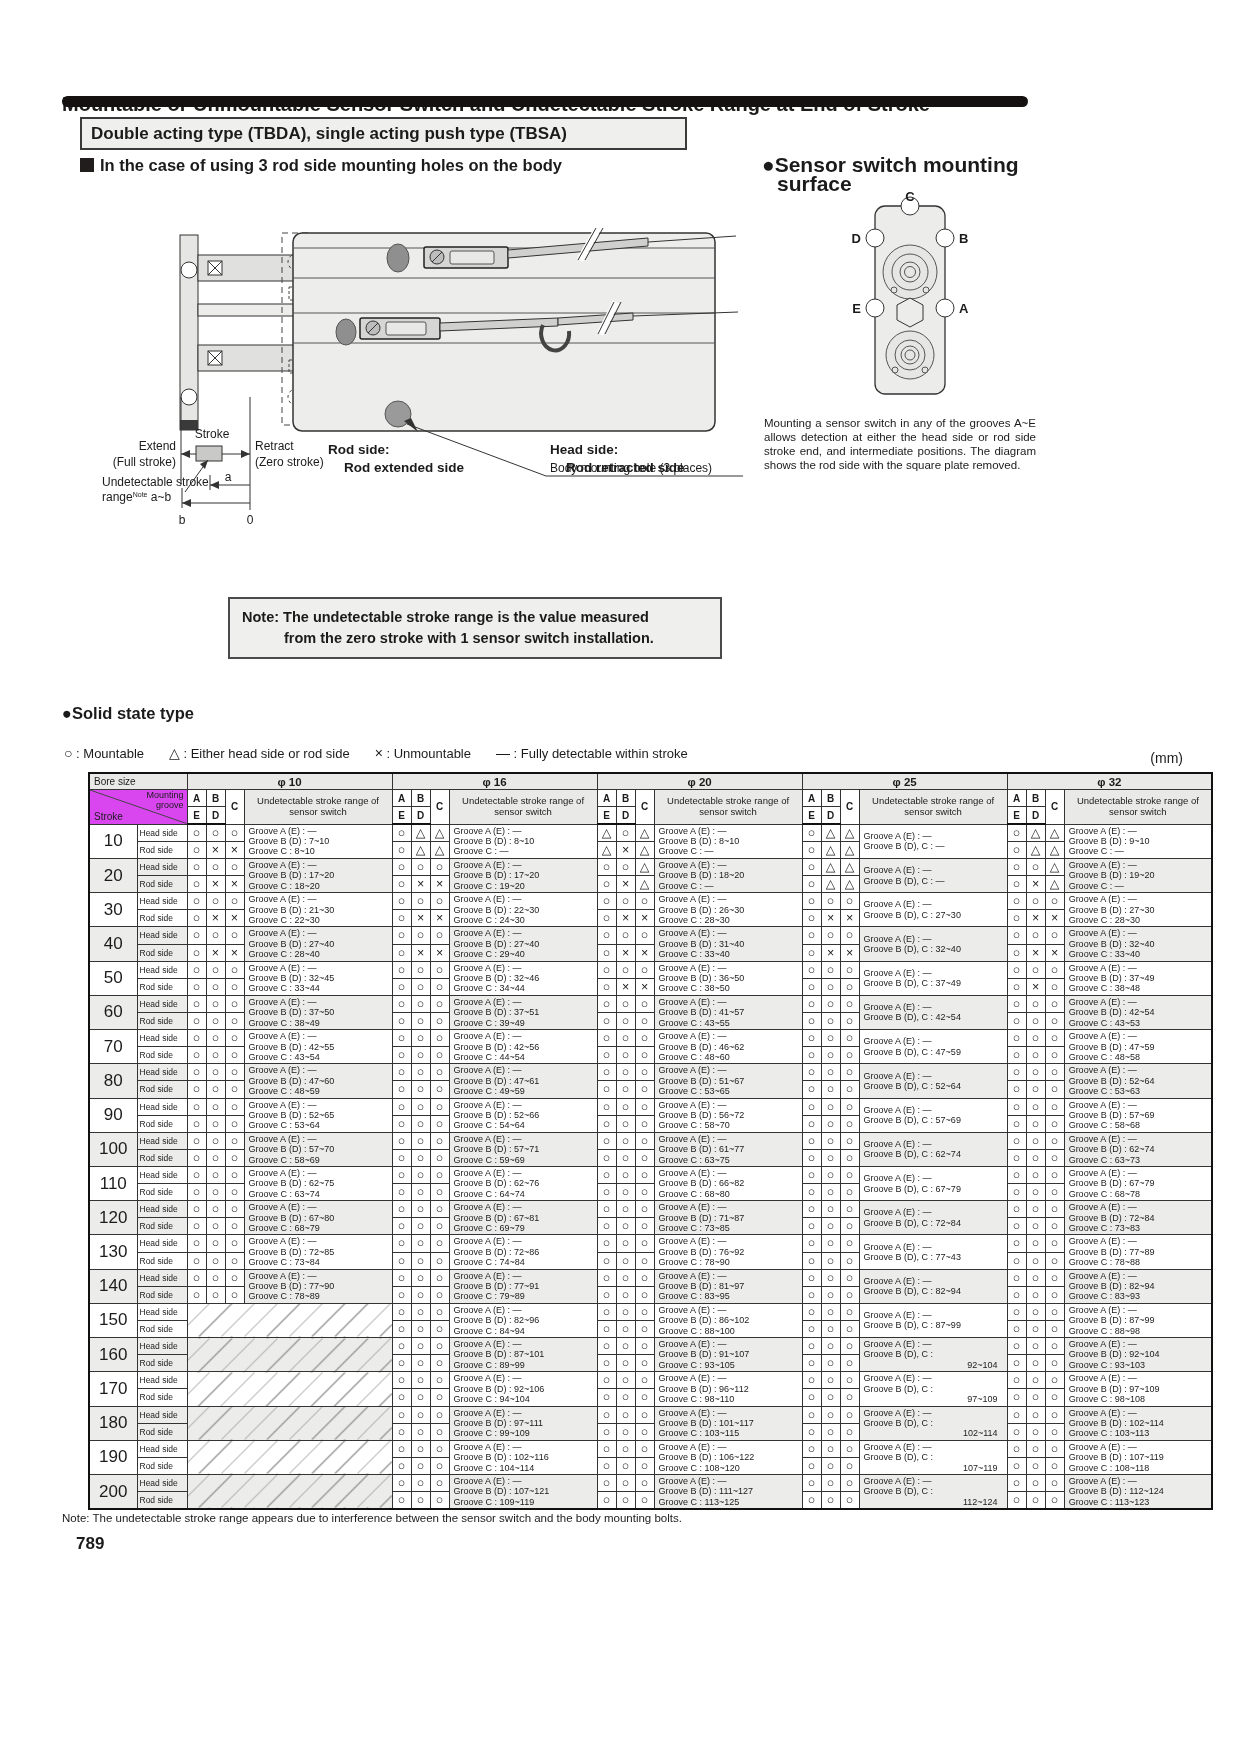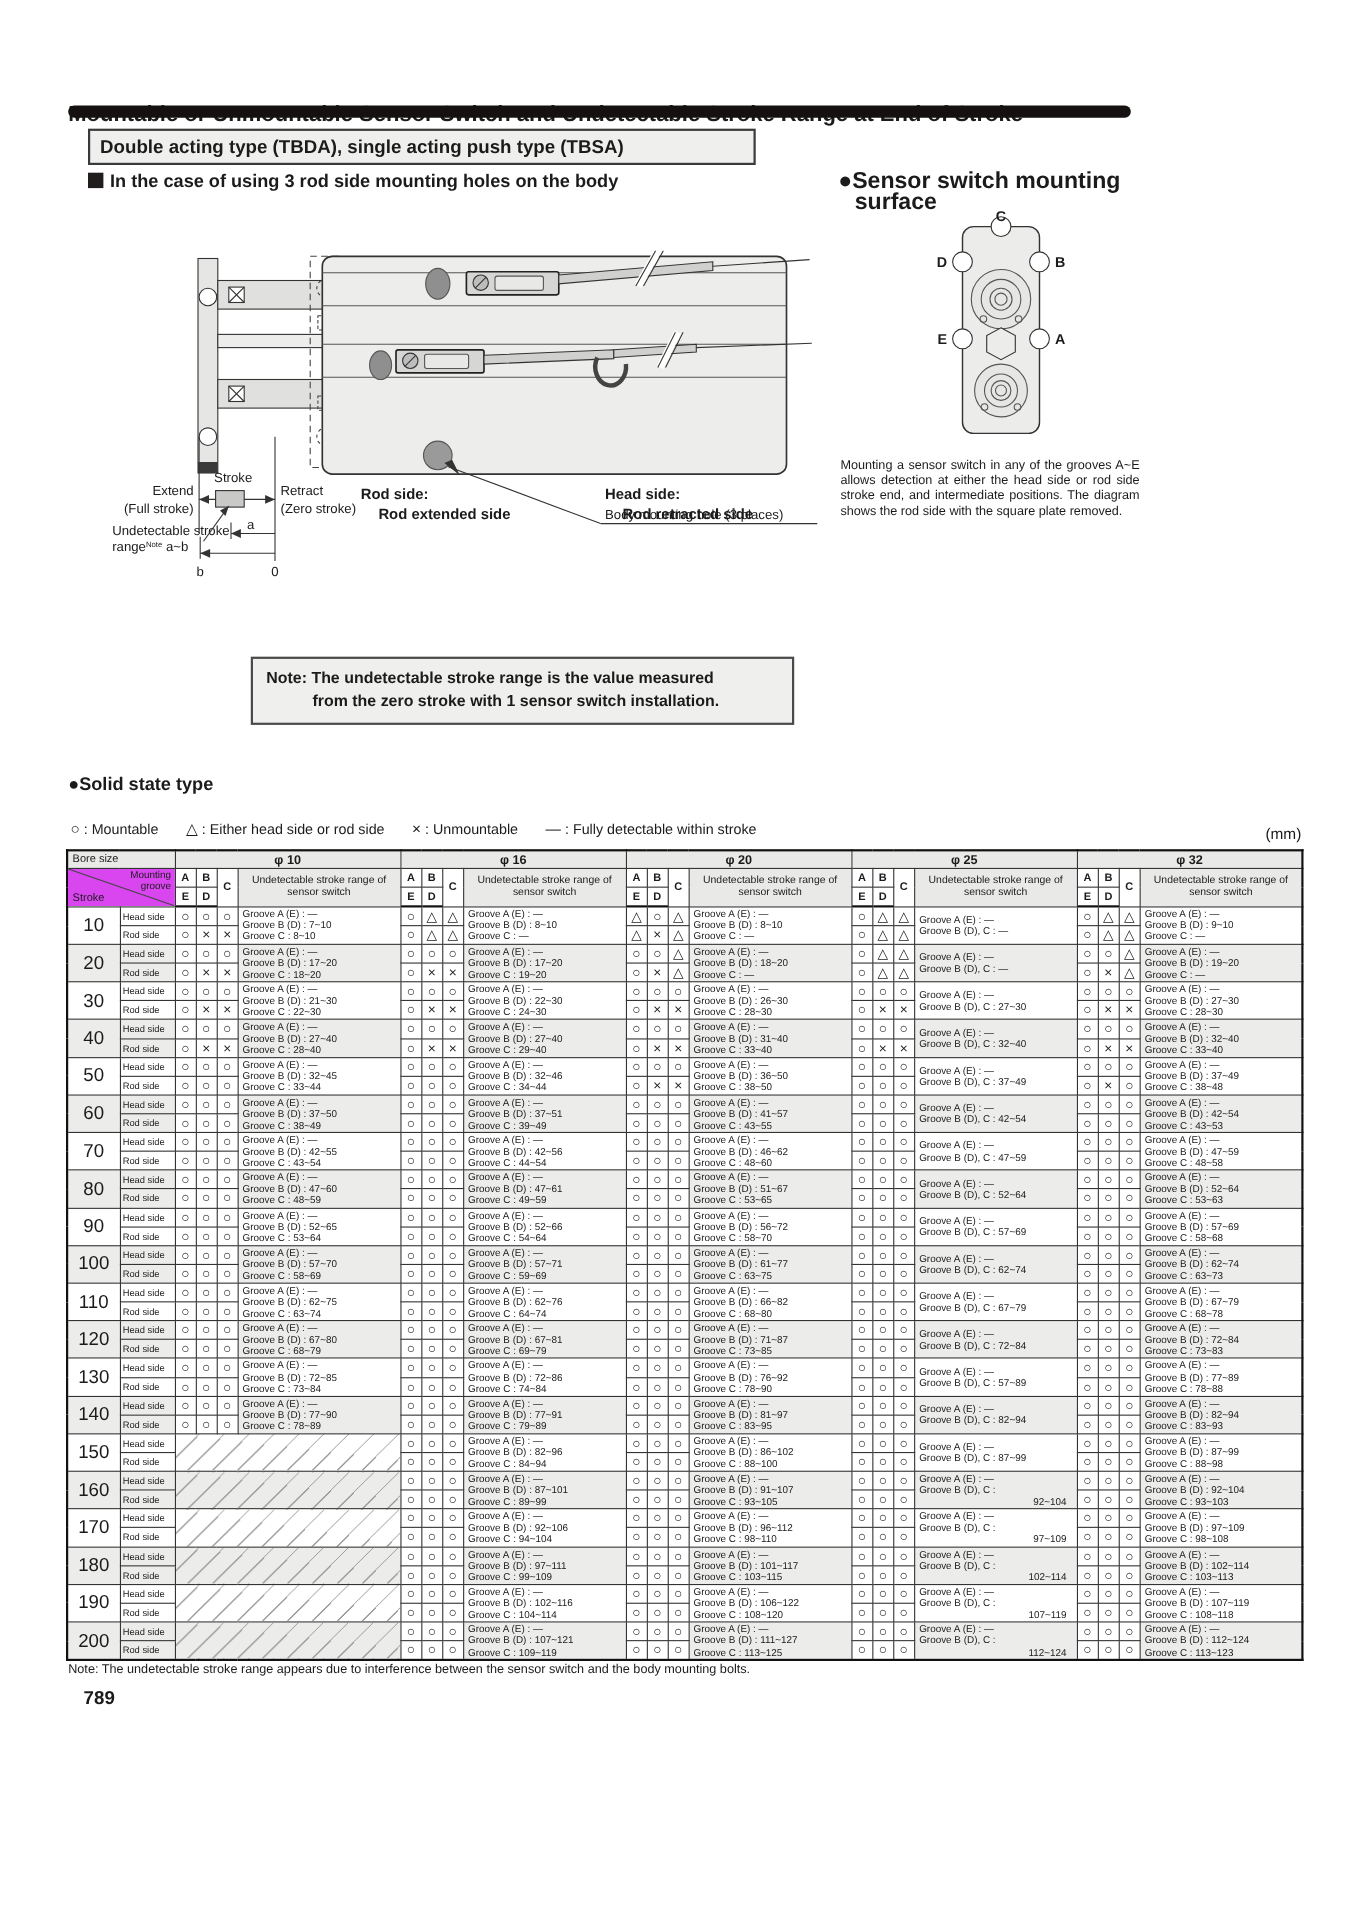--- a/index.html
+++ b/index.html
@@ -17,21 +17,21 @@
   svg text{font-family:"Liberation Sans",sans-serif;fill:#1b1b1b;}
   .ms-desc{position:absolute;left:764px;top:404px;width:272px;font-size:11.5px;line-height:14.3px;text-align:justify;}
   .note-box{position:absolute;left:228px;top:597px;width:466px;background:#efefed;border:2px solid #4a4a4a;padding:8px 12px;font-size:14.5px;font-weight:bold;line-height:21px;}
   .note-box .l2{padding-left:42px;}
   .sst-heading{position:absolute;left:62px;top:704px;font-size:16.5px;font-weight:bold;}
   .legend{position:absolute;left:64px;top:745px;width:1119px;font-size:13px;height:20px;}
   .lg-item{margin-right:25px;white-space:nowrap;}
   .lg-sym{font-size:14px;}
   .legend .unit{position:absolute;right:0;top:5px;font-size:14px;}
   .table-wrap{position:absolute;left:60px;top:772px;}
-  table{border-collapse:collapse;table-layout:fixed;width:1123px;border:2px solid #111;}
+  table{border-collapse:collapse;table-layout:fixed;width:1123px;border:2px solid #111;margin-left:28px;}
   th,td{border:1px solid #333;padding:0;overflow:hidden;}
   thead th{background:#e9e9e7;font-weight:normal;}
   .h-bs{text-align:left;font-size:10px;padding-left:4px;height:15px;}
   .h-bore{font-size:11.5px;font-weight:bold;height:15px;}
   .h-sym{font-size:10px;font-weight:bold;background:#fff;text-align:center;height:16px;}
   .h-range{font-size:9.5px;line-height:10.5px;text-align:center;}
   thead tr:last-child th{border-bottom:2px solid #111;}
   .diag{position:relative;background:#d946ef;}
   .dgl{position:absolute;left:0;top:0;width:100%;height:100%;}
   .dg-top{position:absolute;top:1px;right:3px;width:52px;font-size:9px;line-height:9.5px;text-align:right;}
@@ -1032,21 +1032,21 @@
             <td class="c-range" rowspan="2">
               <div>Groove A (E) : —</div>
               <div>Groove B (D) : 76~92</div>
               <div>Groove C : 78~90</div>
             </td>
             <td class="c-sym">○</td>
             <td class="c-sym">○</td>
             <td class="c-sym">○</td>
             <td class="c-range" rowspan="2">
               <div>Groove A (E) : —</div>
-              <div>Groove B (D), C : 57~89</div>
+              <div>Groove B (D), C : 77~43</div>
             </td>
             <td class="c-sym">○</td>
             <td class="c-sym">○</td>
             <td class="c-sym">○</td>
             <td class="c-range" rowspan="2">
               <div>Groove A (E) : —</div>
               <div>Groove B (D) : 77~89</div>
               <div>Groove C : 78~88</div>
             </td>
           </tr>

